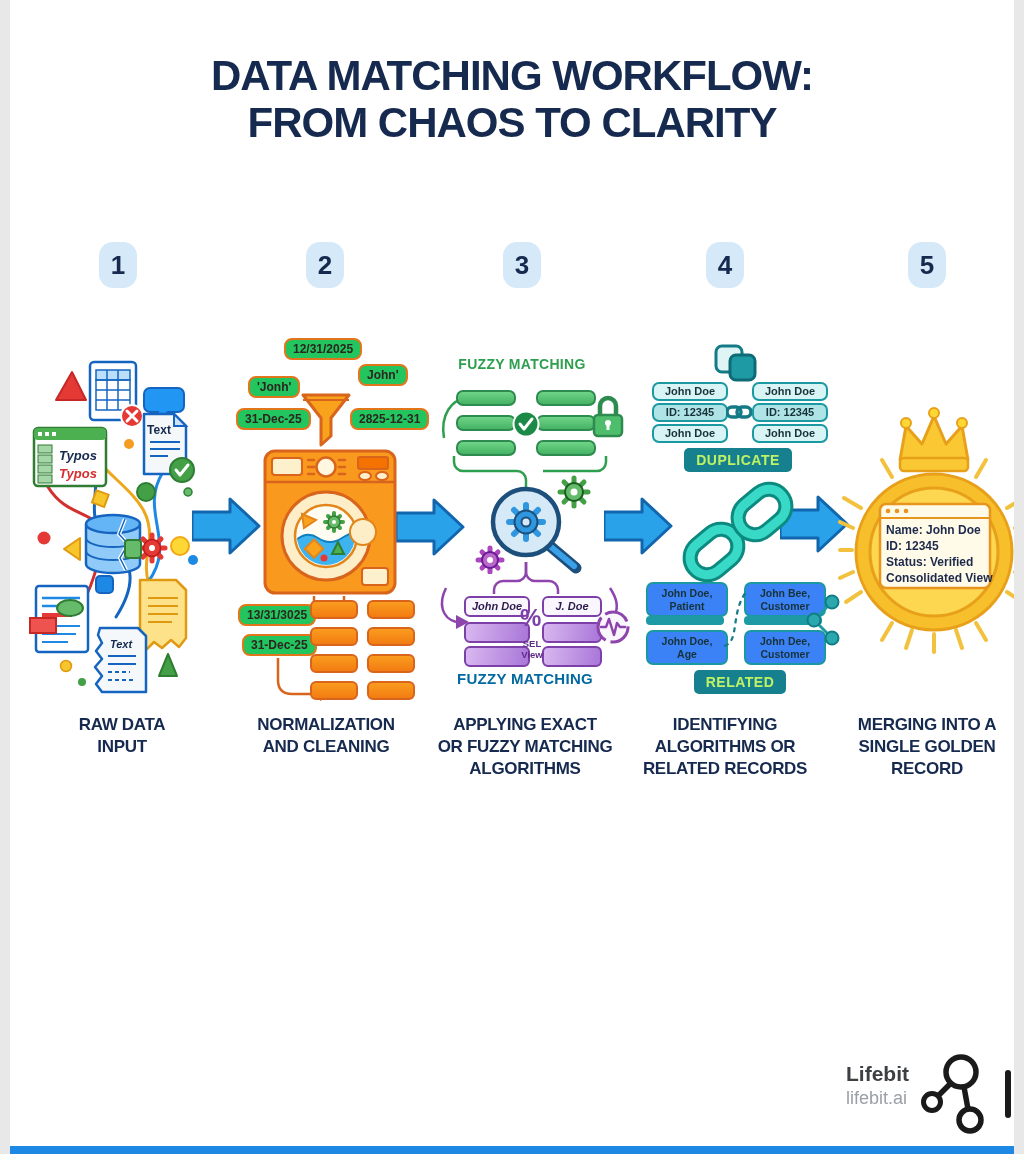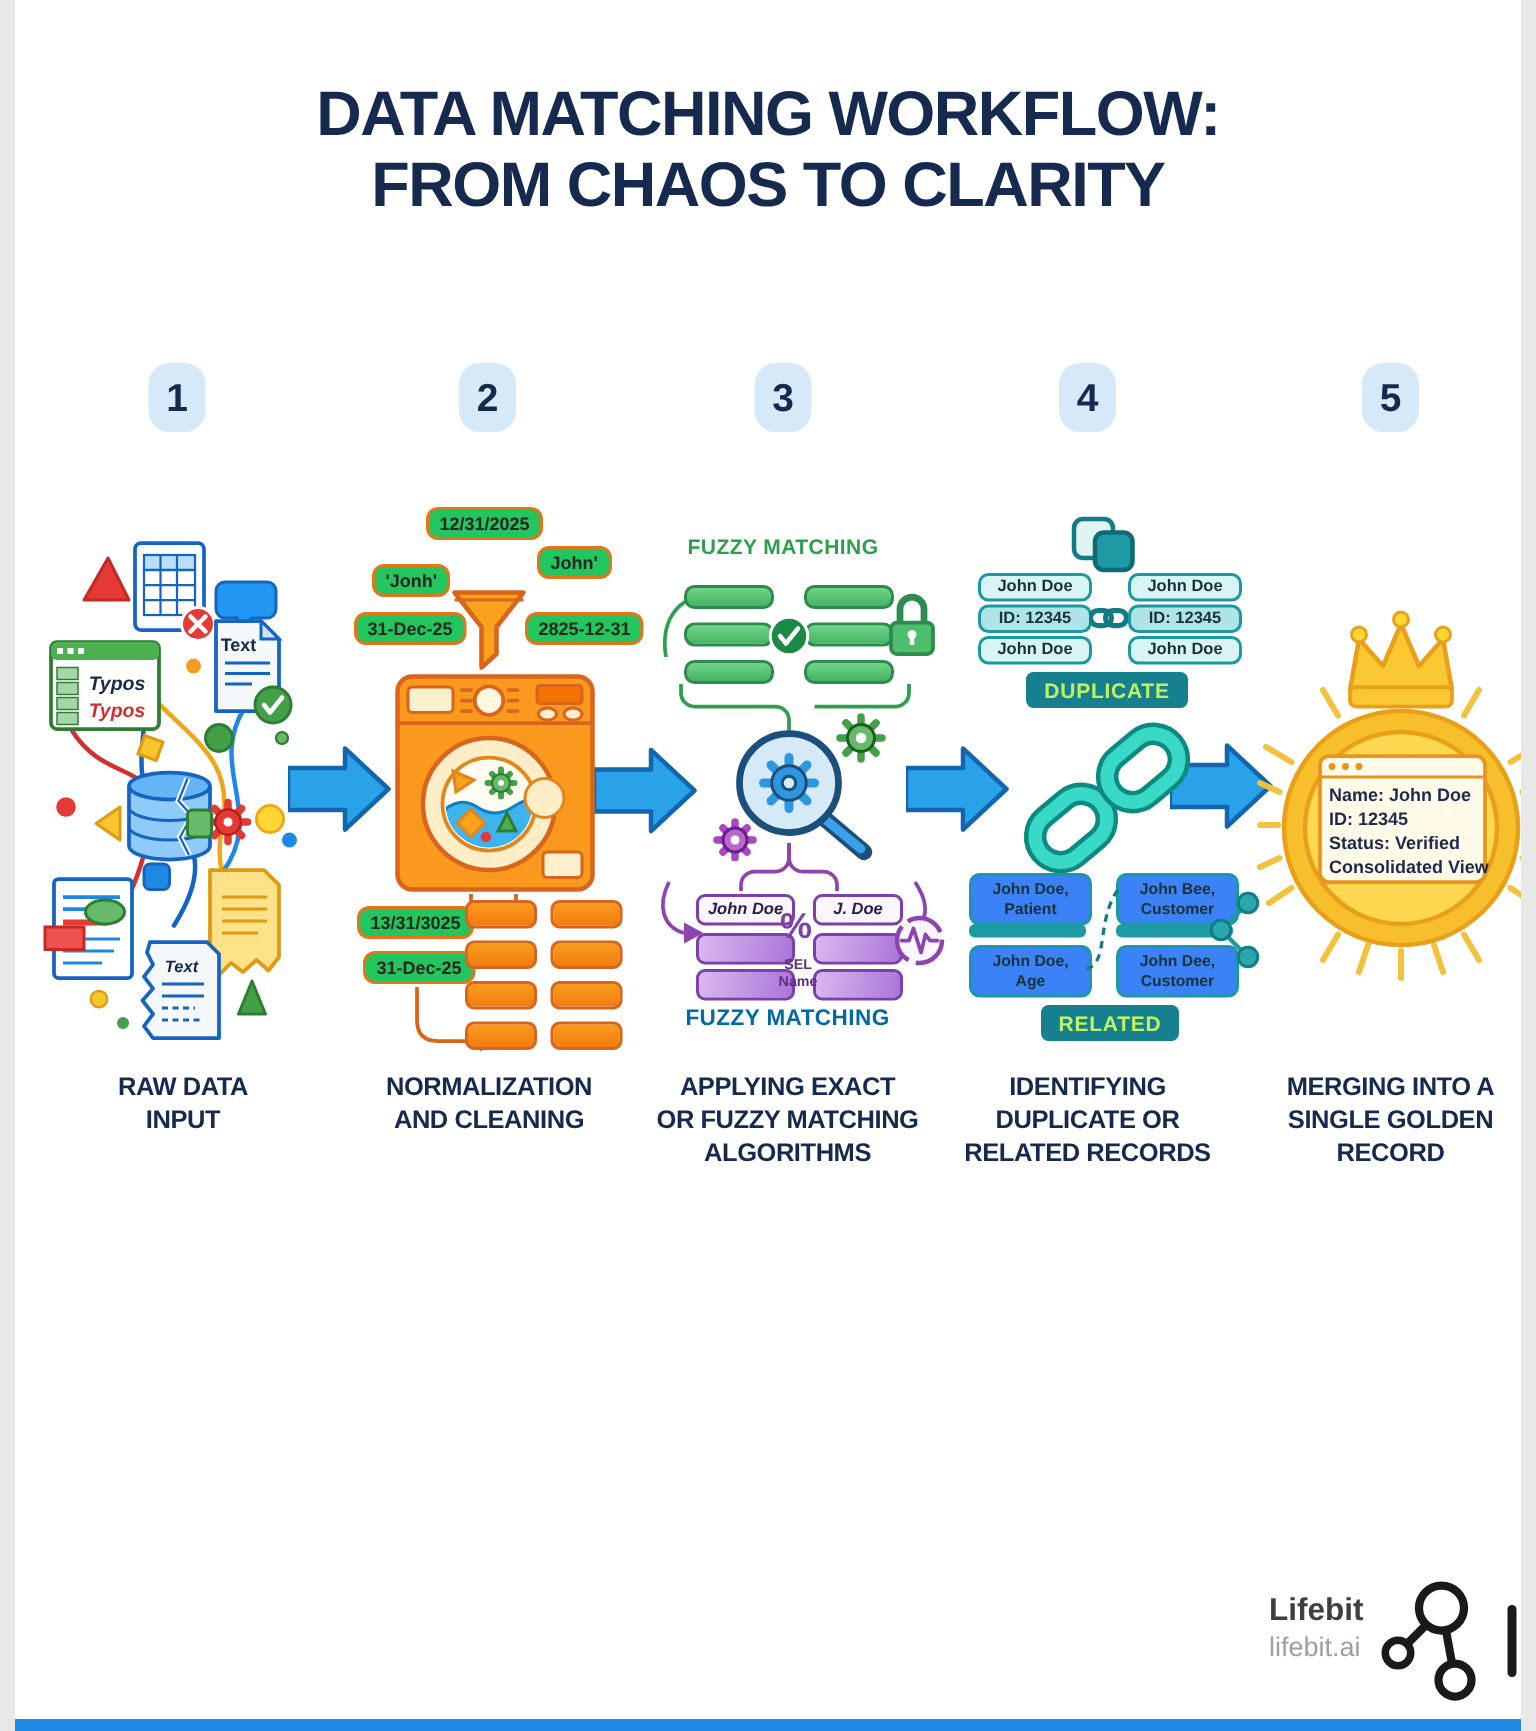--- a/index.html
+++ b/index.html
@@ -333,21 +333,21 @@
       </g>
     </svg>
     <div class="f-lab" style="left:30px;top:240px;width:62px">John Doe</div>
     <div class="f-lab" style="left:108px;top:240px;width:56px">J. Doe</div>
     <div class="pp" style="left:30px;top:266px;width:62px"></div>
     <div class="pp" style="left:30px;top:290px;width:62px"></div>
     <div class="pp" style="left:108px;top:266px;width:56px"></div>
     <div class="pp" style="left:108px;top:290px;width:56px"></div>
     <div class="abs" style="left:86px;top:248px;font-size:24px;font-weight:800;color:#7d3fa8">%</div>
     <div class="abs pre" style="left:80px;top:282px;width:36px;text-align:center;font-size:9.5px;font-weight:700;color:#5e2d8a">SEL
-Name</div>
+View</div>
     <svg class="abs" style="left:160px;top:252px" width="38" height="38" viewBox="0 0 38 38">
       <circle cx="19" cy="19" r="15" fill="#faf6fd" stroke="#8e44ad" stroke-width="3" stroke-dasharray="26 5"></circle>
       <polyline points="7,19 12,19 15,11 20,27 23,15 26,19 31,19" fill="none" stroke="#8e44ad" stroke-width="2.5" stroke-linecap="round" stroke-linejoin="round"></polyline>
     </svg>
     <div class="sec-title" style="left:6px;top:314px;width:170px;font-size:15px;color:#0369a1">FUZZY MATCHING</div>
   </div>
 
   <div class="abs" style="left:628px;top:342px;width:200px;height:358px">
     <svg class="abs" style="left:72px;top:0" width="52" height="44" viewBox="0 0 52 44">
       <rect x="6" y="4" width="26" height="26" rx="6" fill="#dff5f5" stroke="#137a86" stroke-width="3"></rect>
@@ -441,21 +441,21 @@
   </div>
 
   <div class="caption pre" style="left:17px">RAW DATA
 INPUT</div>
   <div class="caption pre" style="left:221px">NORMALIZATION
 AND CLEANING</div>
   <div class="caption pre" style="left:420px">APPLYING EXACT
 OR FUZZY MATCHING
 ALGORITHMS</div>
   <div class="caption pre" style="left:620px">IDENTIFYING
-DUPLICATE OR
+ALGORITHMS OR
 RELATED RECORDS</div>
   <div class="caption pre" style="left:822px">MERGING INTO A
 SINGLE GOLDEN
 RECORD</div>
 
   <div class="brand">Lifebit</div>
   <div class="domain-txt">lifebit.ai</div>
   <svg class="abs" style="left:905px;top:1046px" width="105" height="92" viewBox="0 0 105 92">
     <line x1="36" y1="37" x2="24" y2="49" stroke="#1a1a1a" stroke-width="5.5"></line>
     <line x1="49" y1="41" x2="53" y2="63" stroke="#1a1a1a" stroke-width="5.5"></line>

